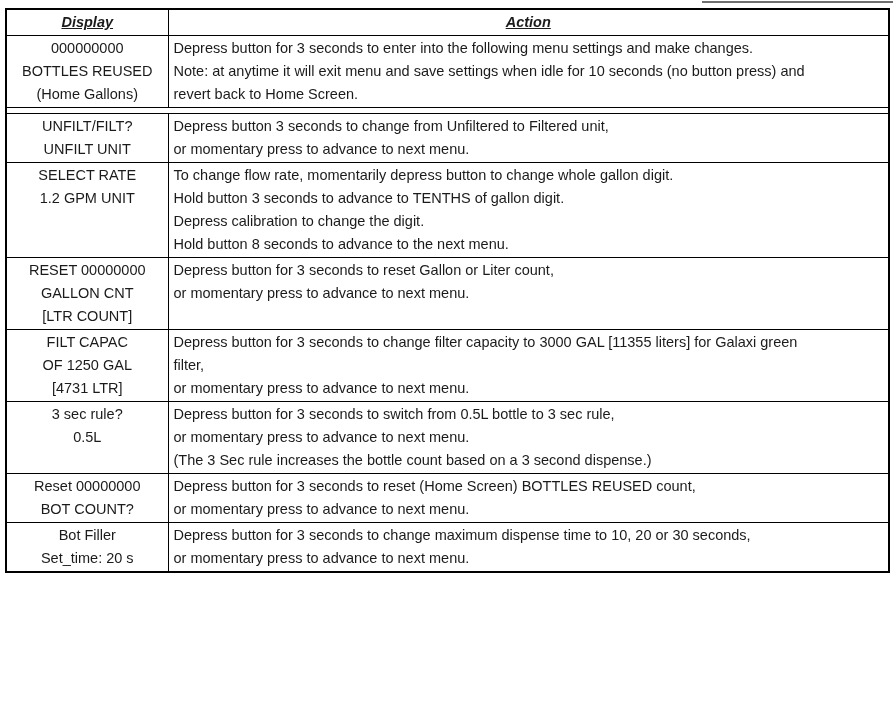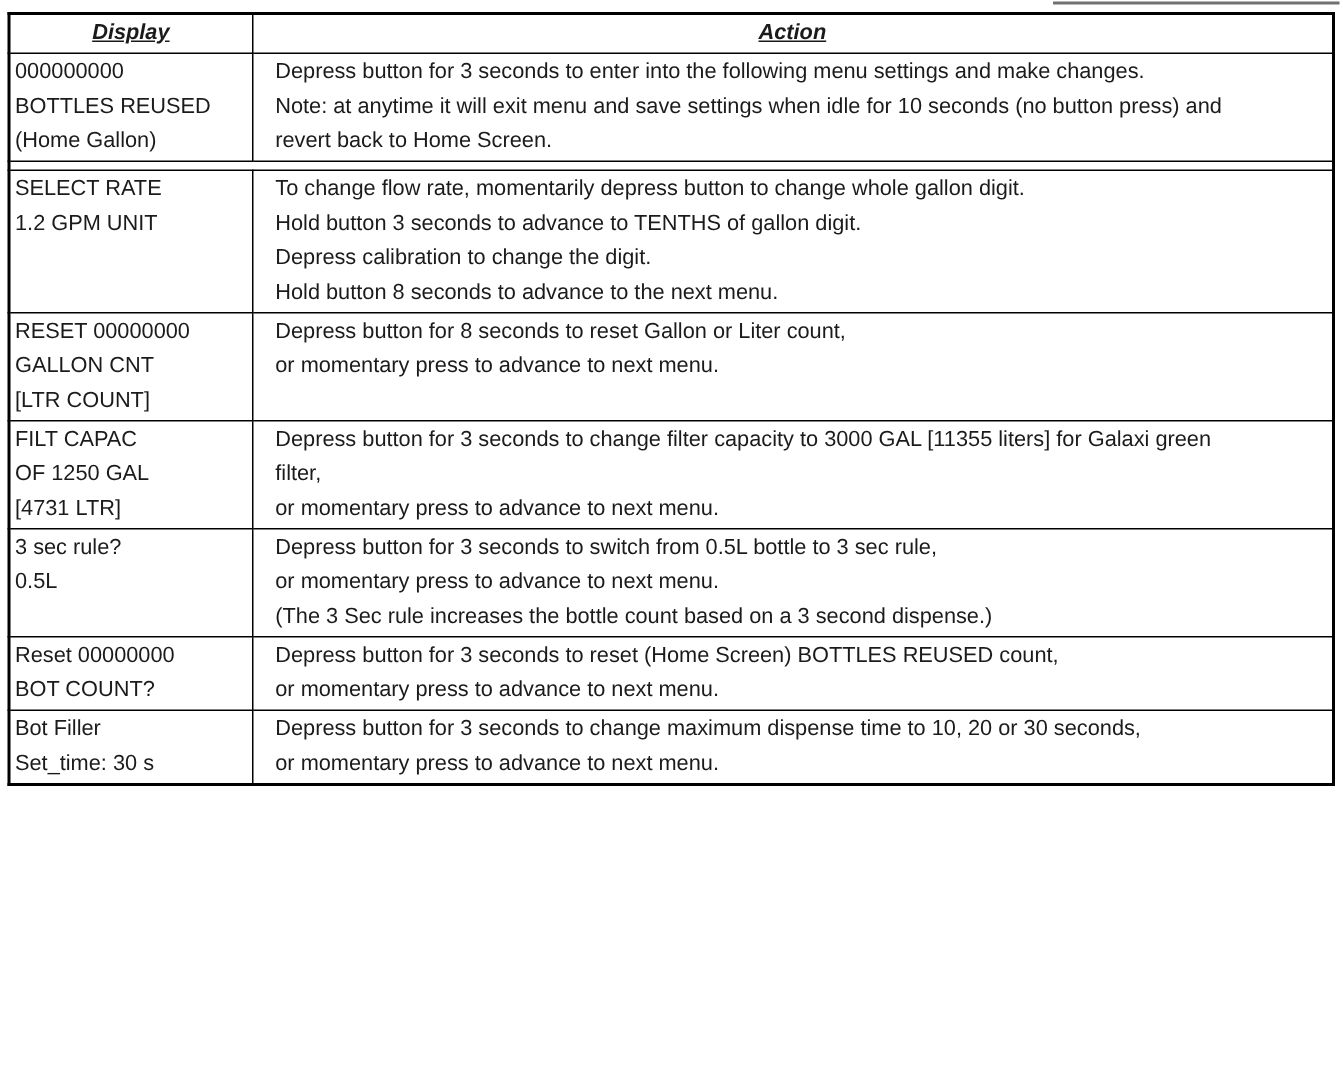--- a/index.html
+++ b/index.html
@@ -40,22 +40,22 @@
     line-height: 23px;
     padding: 1px 3px;
     overflow: hidden;
   }
   th {
     font-weight: bold;
     font-style: italic;
     text-align: center;
   }
   th .underlined { text-decoration: underline; }
-  td.display-cell { text-align: left; }
-  td.action-cell { text-align: left; padding-left: 15px; }
+  td.display-cell { text-align: center; }
+  td.action-cell { text-align: left; padding-left: 5px; }
   tr.spacer-row td {
     height: 5px;
     padding: 0;
     line-height: 0;
     font-size: 0;
   }
   .line { white-space: nowrap; }
 </style>
 </head>
 <body>
@@ -75,51 +75,61 @@
       <th>
         <span class="underlined">Action</span>
       </th>
     </tr>
   </thead>
   <tbody>
   <tr>
         <td class="display-cell">
           <div class="line">000000000</div>
           <div class="line">BOTTLES REUSED</div>
-          <div class="line">(Home Gallon)</div>
+          <div class="line">(Home Gallons)</div>
         </td>
         <td class="action-cell">
           <div class="line">Depress button for 3 seconds to enter into the following menu settings and make changes.</div>
           <div class="line">Note: at anytime it will exit menu and save settings when idle for 10 seconds (no button press) and</div>
           <div class="line">revert back to Home Screen.</div>
         </td>
       </tr>
       <tr class="spacer-row">
         <td colspan="2"></td>
+      </tr>
+      <tr>
+        <td class="display-cell">
+          <div class="line">UNFILT/FILT?</div>
+          <div class="line">UNFILT UNIT</div>
+        </td>
+        <td class="action-cell">
+          <div class="line">Depress button 3 seconds to change from Unfiltered to Filtered unit,</div>
+          <div class="line">or momentary press to advance to next menu.</div>
+        </td>
       </tr>
       <tr>
         <td class="display-cell">
           <div class="line">SELECT RATE</div>
           <div class="line">1.2 GPM UNIT</div>
         </td>
         <td class="action-cell">
           <div class="line">To change flow rate, momentarily depress button to change whole gallon digit.</div>
           <div class="line">Hold button 3 seconds to advance to TENTHS of gallon digit.</div>
           <div class="line">Depress calibration to change the digit.</div>
           <div class="line">Hold button 8 seconds to advance to the next menu.</div>
         </td>
       </tr>
       <tr>
         <td class="display-cell">
           <div class="line">RESET 00000000</div>
           <div class="line">GALLON CNT</div>
           <div class="line">[LTR COUNT]</div>
         </td>
         <td class="action-cell">
-          <div class="line">Depress button for 8 seconds to reset Gallon or Liter count,</div>
+          <div class="line">Depress button for 3 seconds to reset Gallon or Liter count,</div>
           <div class="line">or momentary press to advance to next menu.</div>
         </td>
       </tr>
       <tr>
         <td class="display-cell">
           <div class="line">FILT CAPAC</div>
           <div class="line">OF 1250 GAL</div>
           <div class="line">[4731 LTR]</div>
         </td>
         <td class="action-cell">
@@ -145,21 +155,21 @@
           <div class="line">BOT COUNT?</div>
         </td>
         <td class="action-cell">
           <div class="line">Depress button for 3 seconds to reset (Home Screen) BOTTLES REUSED count,</div>
           <div class="line">or momentary press to advance to next menu.</div>
         </td>
       </tr>
       <tr>
         <td class="display-cell">
           <div class="line">Bot Filler</div>
-          <div class="line">Set_time: 30 s</div>
+          <div class="line">Set_time: 20 s</div>
         </td>
         <td class="action-cell">
           <div class="line">Depress button for 3 seconds to change maximum dispense time to 10, 20 or 30 seconds,</div>
           <div class="line">or momentary press to advance to next menu.</div>
         </td>
       </tr>
     </tbody>
 </table>
 
 </body></html>

